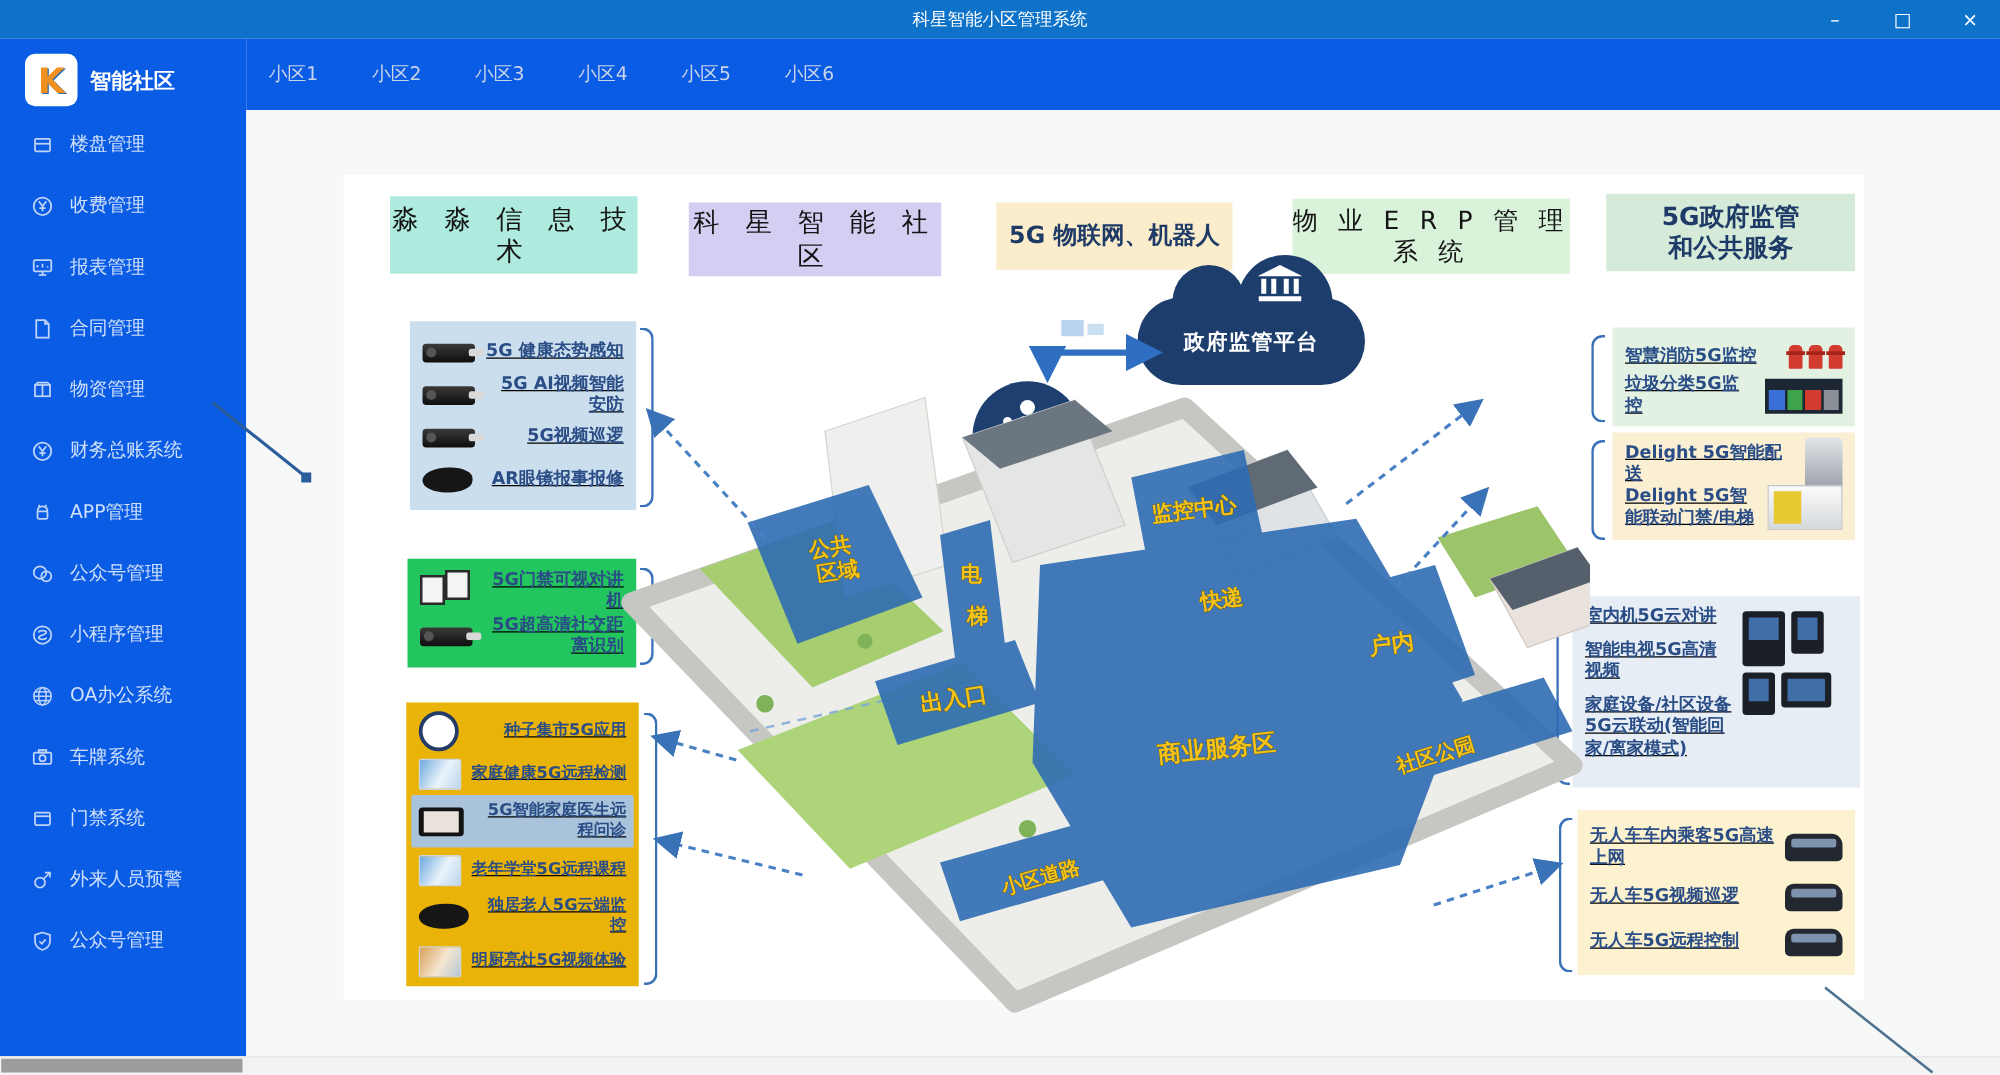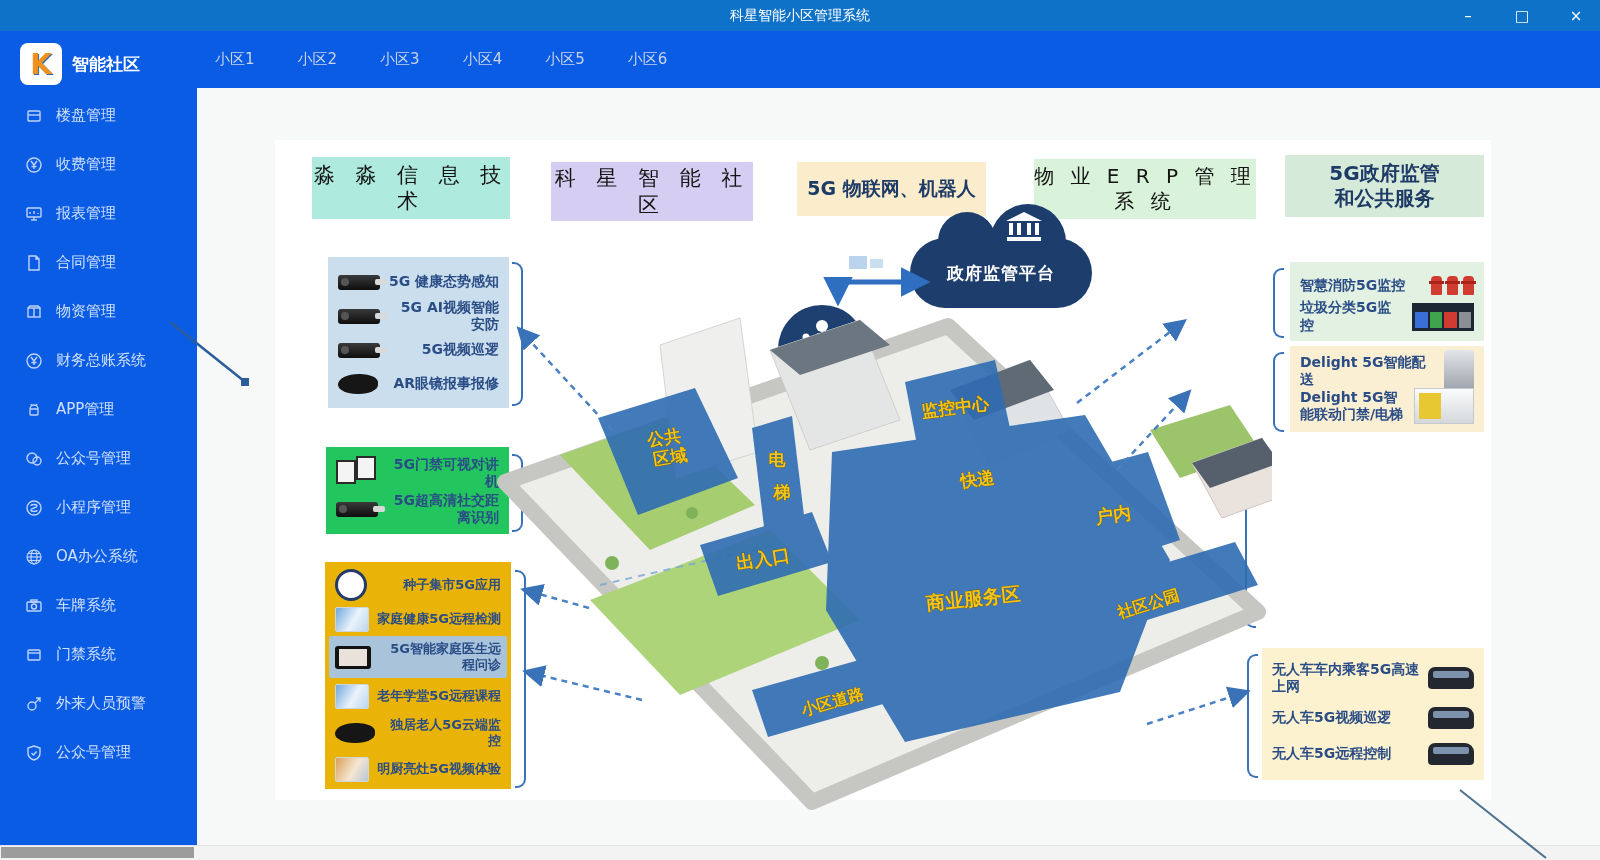--- a/index.html
+++ b/index.html
@@ -32,21 +32,21 @@
   .canvas{position:absolute;left:78px;top:52px;width:1216px;height:660px;background:#ffffff;}
 
   .hdr{position:absolute;display:flex;flex-direction:column;align-items:center;justify-content:center;
        text-align:center;line-height:1.25;}
   .hdr-teal{background:#aeeade;color:#141414;font-size:21px;letter-spacing:7px;}
   .hdr-lav{background:#d6cdf2;color:#141414;font-size:21px;letter-spacing:7px;}
   .hdr-yel{background:#fbeccb;color:#1e3a66;font-size:19px;font-weight:bold;}
   .hdr-grn{background:#d9f2da;color:#141414;font-size:20px;letter-spacing:5px;}
   .hdr-grn2{background:#d5ead8;color:#1e3a66;font-size:20px;font-weight:bold;}
 
-  .cbox{position:absolute;box-sizing:border-box;padding:8px 10px;}
+  .cbox{position:absolute;box-sizing:border-box;padding:8px 10px;text-decoration:underline;}
   .cbox .row{display:flex;align-items:center;gap:8px;}
   .ctext{color:#2a4d86;font-weight:bold;font-size:14px;line-height:1.25;}
   .r-align{flex:1;text-align:right;}
   .l-align{flex:1;text-align:left;}
   .bracket-r{position:absolute;border:2.5px solid #3a72b8;border-left:none;border-radius:0 9px 9px 0;width:9px;}
   .bracket-l{position:absolute;border:2.5px solid #3a72b8;border-right:none;border-radius:9px 0 0 9px;width:9px;}
 
   
   .cam{width:42px;height:15px;background:linear-gradient(#3a3a3a,#0e0e0e);border-radius:3px;position:relative;flex:0 0 auto;}
   .cam::before{content:"";position:absolute;left:3px;top:3px;width:8px;height:8px;border-radius:50%;background:#555;}
@@ -345,20 +345,35 @@
         <span class="ctext l-align">Delight 5G智能配送</span>
         <span class="robot"></span>
       </div>
     <div class="row" style="height:36px;">
         <span class="ctext l-align">Delight 5G智能联动门禁/电梯</span>
         <span class="gate"></span>
       </div>
   </div>
   <div class="bracket-l" style="left:1076px;top:264px;height:76px;"></div>
 
+  <div class="cbox" style="left:1061px;top:389px;width:230px;height:153px;background:#e6edf5;">
+    <div style="display:flex;gap:8px;">
+      <div style="flex:1;">
+        <div class="ctext" style="margin-bottom:9px;">室内机5G云对讲</div>
+        <div class="ctext" style="margin-bottom:9px;">智能电视5G高清视频</div>
+        <div class="ctext">家庭设备/社区设备5G云联动(智能回家/离家模式)</div>
+      </div>
+      <div style="width:84px;display:flex;flex-wrap:wrap;gap:5px;align-content:flex-start;padding-top:4px;">
+        <span class="panel"></span>
+          <span class="panel small"></span>
+          <span class="panel small"></span>
+          <span class="panel" style="width:40px;height:28px;"></span>
+      </div>
+    </div>
+  </div>
   <div class="bracket-l" style="left:1048px;top:396px;height:140px;"></div>
 
   <div class="cbox" style="left:1065px;top:560px;width:222px;height:132px;background:#fdf2cf;">
     <div class="row" style="height:44px;">
         <span class="ctext l-align">无人车车内乘客5G高速上网</span>
         <span class="shuttle"></span>
       </div>
     <div class="row" style="height:36px;">
         <span class="ctext l-align">无人车5G视频巡逻</span>
         <span class="shuttle"></span>

